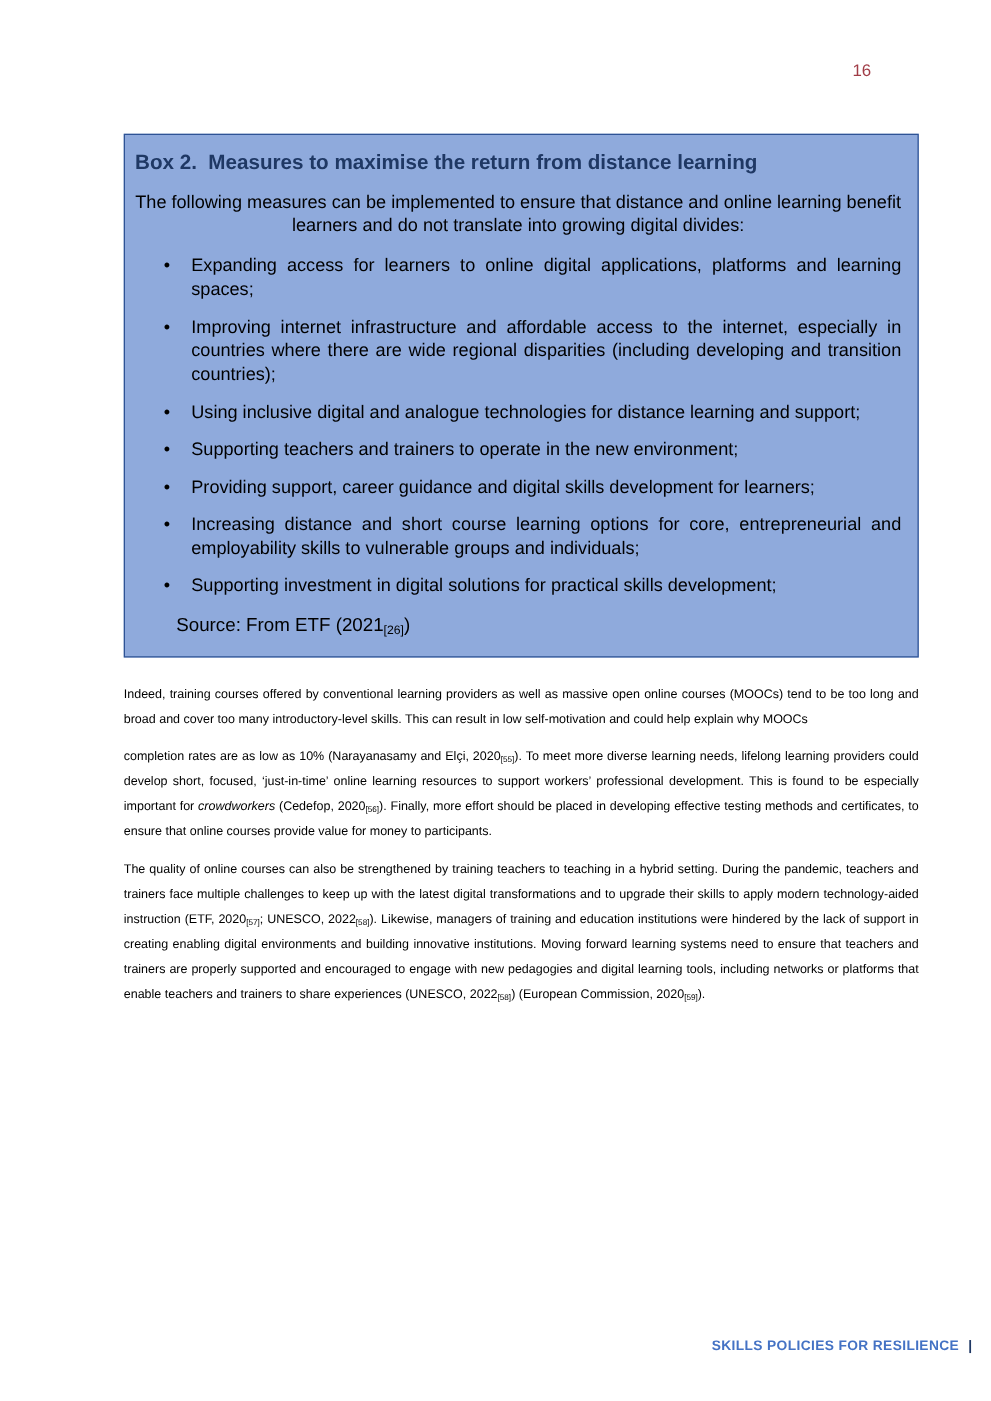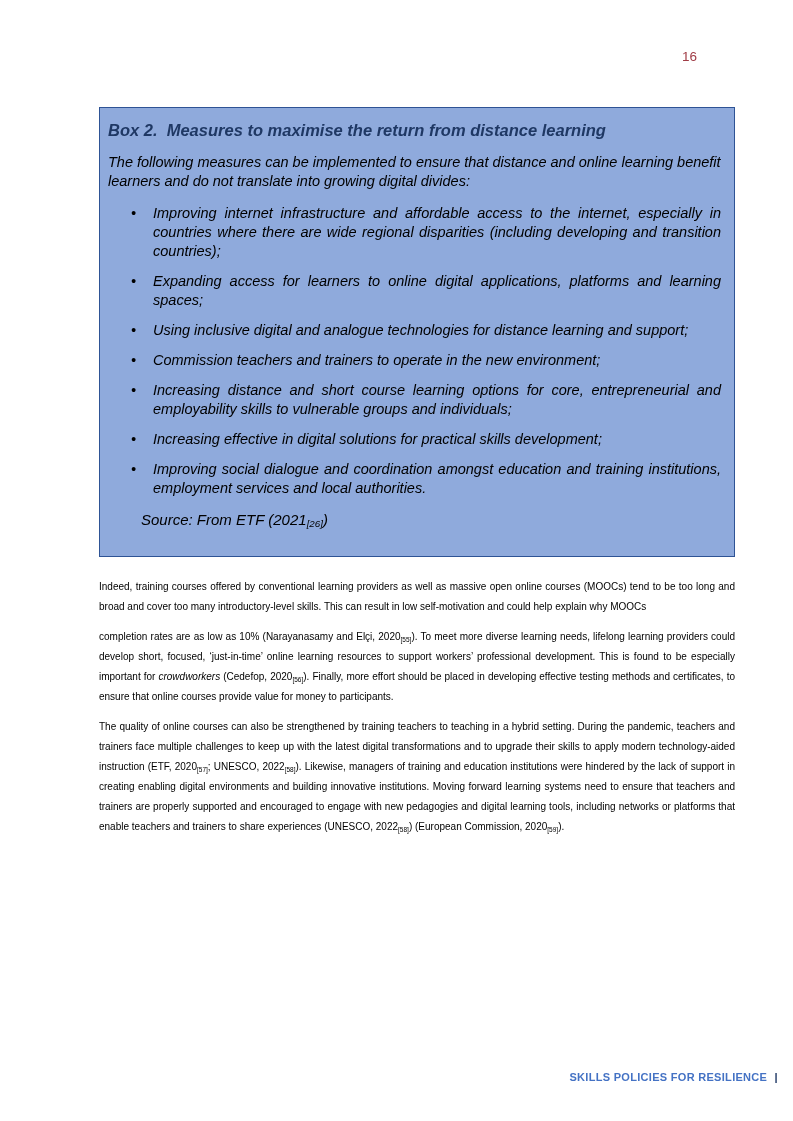--- a/index.html
+++ b/index.html
@@ -25,35 +25,35 @@
   }
   .content {
     position: absolute;
     left: 99px;
     top: 107px;
     width: 636px;
   }
   .box {
     background: var(--box_bg, #8FAADC);
     border: 1px solid var(--box_border, #2E5395);
-    padding: 13px 13px 27px 8px;
+    padding: 13px 13px 15px 8px;
     margin-bottom: 20px;
-    font-style: italic;
   }
   .box-title {
     font-size: 16.5px;
     font-weight: bold;
     color: var(--box_title, #1F3864);
     margin-bottom: 13px;
     white-space: pre-wrap;
   }
   .box-intro {
     font-size: 14.5px;
     line-height: 19px;
     margin-bottom: 13px;
+    text-align: center;
   }
   .box-bullets {
     list-style: none;
   }
   .box-bullets li {
     position: relative;
     padding-left: 45px;
     margin-bottom: 11px;
     font-size: 14.5px;
     line-height: 19px;
@@ -101,27 +101,27 @@
 <div class="page">
 
   <div class="page-number">16</div>
 
   <div class="content">
 
     <div class="box">
       <h2 class="box-title">Box 2.  Measures to maximise the return from distance learning</h2>
       <p class="box-intro">The following measures can be implemented to ensure that distance and online learning benefit learners and do not translate into growing digital divides:</p>
       <ul class="box-bullets">
+        <li>Expanding access for learners to online digital applications, platforms and learning spaces;</li>
         <li>Improving internet infrastructure and affordable access to the internet, especially in countries where there are wide regional disparities (including developing and transition countries);</li>
-        <li>Expanding access for learners to online digital applications, platforms and learning spaces;</li>
         <li>Using inclusive digital and analogue technologies for distance learning and support;</li>
-        <li>Commission teachers and trainers to operate in the new environment;</li>
+        <li>Supporting teachers and trainers to operate in the new environment;</li>
+        <li>Providing support, career guidance and digital skills development for learners;</li>
         <li>Increasing distance and short course learning options for core, entrepreneurial and employability skills to vulnerable groups and individuals;</li>
-        <li>Increasing effective in digital solutions for practical skills development;</li>
-        <li>Improving social dialogue and coordination amongst education and training institutions, employment services and local authorities.</li>
+        <li>Supporting investment in digital solutions for practical skills development;</li>
       </ul>
       <p class="box-source"><span>Source: From ETF (2021</span><sub>[26]</sub><span>)</span></p>
     </div>
 
     <p class="body-para"><span>Indeed, training courses offered by conventional learning providers as well as massive open online courses (MOOCs) tend to be too long and broad and cover too many introductory-level skills. This can result in low self-motivation and could help explain why MOOCs</span></p>
     <p class="body-para"><span>completion rates are as low as 10% (Narayanasamy and Elçi, 2020</span><sub>[55]</sub><span>). To meet more diverse learning needs, lifelong learning providers could develop short, focused, ‘just-in-time’ online learning resources to support workers’ professional development. This is found to be especially important for </span><i>crowdworkers</i><span> (Cedefop, 2020</span><sub>[56]</sub><span>). Finally, more effort should be placed in developing effective testing methods and certificates, to ensure that online courses provide value for money to participants.</span></p>
     <p class="body-para"><span>The quality of online courses can also be strengthened by training teachers to teaching in a hybrid setting. During the pandemic, teachers and trainers face multiple challenges to keep up with the latest digital transformations and to upgrade their skills to apply modern technology-aided instruction (ETF, 2020</span><sub>[57]</sub><span>; UNESCO, 2022</span><sub>[58]</sub><span>). Likewise, managers of training and education institutions were hindered by the lack of support in creating enabling digital environments and building innovative institutions. Moving forward learning systems need to ensure that teachers and trainers are properly supported and encouraged to engage with new pedagogies and digital learning tools, including networks or platforms that enable teachers and trainers to share experiences (UNESCO, 2022</span><sub>[58]</sub><span>) (European Commission, 2020</span><sub>[59]</sub><span>).</span></p>
 
   </div>
 

